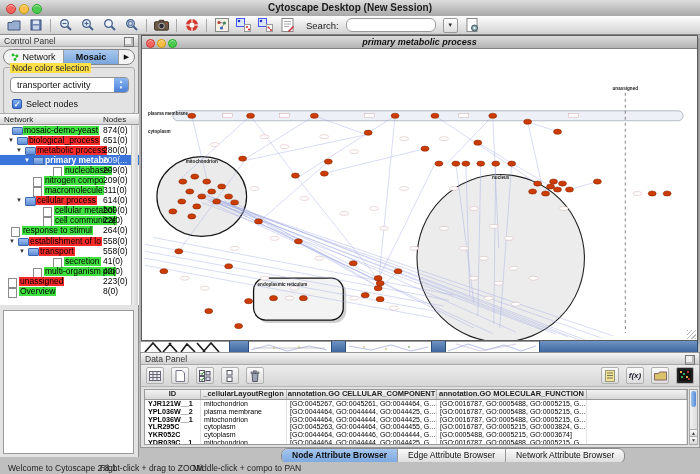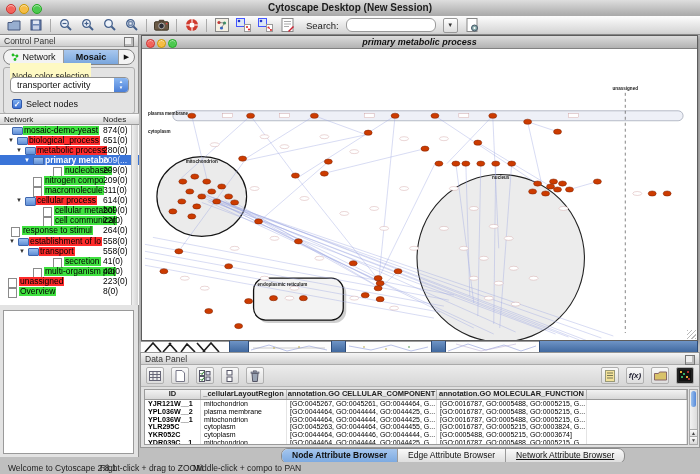--- a/index.html
+++ b/index.html
@@ -20,21 +20,21 @@
   .search-input{width:78px;height:12px;border:1px solid #9a9a9a;border-radius:6px;font-size:9px;padding:0 5px;background:#fff;outline:none;}
   .dd-arrow-btn{width:13px;height:13px;border:1px solid #999;border-radius:2px;background:linear-gradient(#fff,#ddd);font-size:6px;line-height:12px;text-align:center;color:#333;}
   
   .cpanel{left:0;top:35px;width:139px;height:422px;background:#e3e3e3;border-right:1px solid #8f8f8f;box-sizing:border-box;}
   .panel-hd{left:0;top:0;width:100%;height:12px;background:linear-gradient(#f6f6f6,#cfcfcf);border-bottom:1px solid #aaa;font-size:8.5px;color:#333;line-height:12px;padding-left:4px;box-sizing:border-box;}
   .float-ic{top:2px;width:8px;height:8px;border:1px solid #777;background:#eee;box-shadow:inset -2px -2px 0 #bbb;}
   .cp-tabs{left:3px;top:14px;width:132px;height:16px;display:flex;border:1px solid #858585;border-radius:8px;overflow:hidden;background:#f3f3f3;box-sizing:border-box;}
   .cp-tab{flex:0 0 auto;display:flex;align-items:center;justify-content:center;gap:3px;font-size:9px;color:#111;border-right:1px solid #9a9a9a;box-sizing:border-box;}
   .cp-tab.sel{background:linear-gradient(#a9c8ee,#79a6dd);font-weight:bold;}
   .groupbox{left:3px;top:32px;width:132px;height:47px;border:1px solid #adadad;border-radius:3px;box-sizing:border-box;}
-  .gb-legend{left:6px;top:-5px;background:#fef9c3;font-size:8.5px;color:#222;padding:8px 2px;}
+  .gb-legend{left:6px;top:-5px;background:#fde047;font-size:8.5px;color:#222;padding:0 2px;}
   .dropdown{left:6px;top:9px;width:119px;height:16px;background:#fff;border:1px solid #919191;border-radius:4px;font-size:9px;color:#111;line-height:15px;padding-left:6px;box-sizing:border-box;}
   .dd-cap{right:0;top:0;width:14px;height:14px;background:linear-gradient(#8ab7f2,#4b7fd8);border-radius:0 3px 3px 0;color:#fff;text-align:center;font-size:4.5px;line-height:6px;padding-top:1px;box-sizing:border-box;}
   .chk-row{left:8px;top:31px;display:flex;align-items:center;gap:4px;}
   .chk{width:10px;height:10px;border-radius:2px;background:linear-gradient(#7fb0f0,#3a6ed2);border:1px solid #2d57aa;color:#fff;font-size:8px;line-height:10px;text-align:center;font-weight:bold;box-sizing:border-box;}
   .chk-lbl{font-size:9px;color:#111;}
   .tree-hd{left:0;top:78px;width:139px;height:12px;background:linear-gradient(#fafafa,#d6d6d6);border-top:1px solid #aaa;border-bottom:1px solid #999;box-sizing:border-box;font-size:8px;color:#222;}
   .tree-hd .c1{position:absolute;left:4px;top:1px;}
   .tree-hd .c2{position:absolute;left:103px;top:1px;}
   .tree-body{left:0;top:90px;width:139px;height:180px;background:#fff;overflow:hidden;}
   .tree-row{position:relative;height:10.1px;width:100%;}
@@ -76,21 +76,21 @@
   .drow.hd span{font-size:7.5px;font-weight:bold;color:#222;text-align:center;line-height:8px;border-right:1px solid #b5b5b5;overflow:hidden;white-space:nowrap;}
   .drow.bd{height:7.8px;}
   .drow.bd span{font-size:7px;line-height:7.8px;color:#000;padding-left:3px;border-right:1px solid #e4e4e4;overflow:hidden;white-space:nowrap;}
   .drow.bd span:first-child{font-weight:bold;font-size:7.2px;}
   .dscroll{left:548px;top:36px;width:9px;height:56px;background:linear-gradient(90deg,#f2f2f2,#dcdcdc);border:1px solid #aaa;box-sizing:border-box;}
   .dthumb{left:1px;top:1px;width:5px;height:16px;border-radius:3px;background:linear-gradient(90deg,#9cc2f0,#5588d8);}
   .dsarr{left:0px;width:7px;height:7px;font-size:5px;text-align:center;line-height:7px;color:#444;background:linear-gradient(#fbfbfb,#d8d8d8);border-top:1px solid #aaa;}
   
   .btabs{left:281px;top:448px;height:14px;display:flex;border:1px solid #8a8a8a;border-radius:7px;overflow:hidden;background:linear-gradient(#fafafa,#dcdcdc);}
   .btab{padding:0 10px;font-size:8.5px;line-height:13px;color:#111;border-right:1px solid #9a9a9a;white-space:nowrap;}
-  .btab:last-child{border-right:none;text-decoration:underline;}
+  .btab:last-child{border-right:none;}
   .btab.sel{background:linear-gradient(#a5c6ee,#7aa8e0);font-weight:bold;}
   .statusbar{left:0;top:462px;width:700px;height:12px;background:#bfbfbf;font-size:8.5px;color:#222;}
   .statusbar span{position:absolute;top:1px;}
   svg{display:block;}
 </style>
 </head>
 <body>
 
 <div class="app">
 

